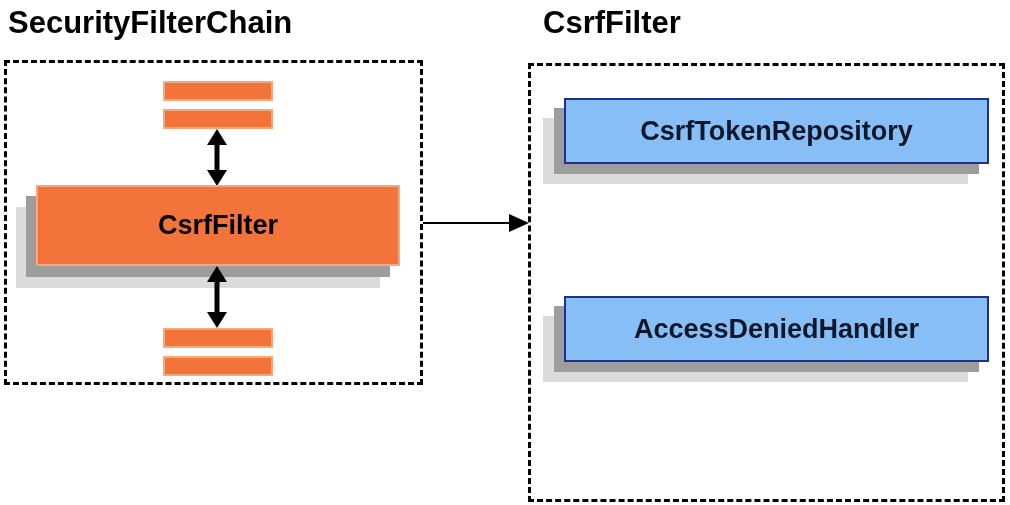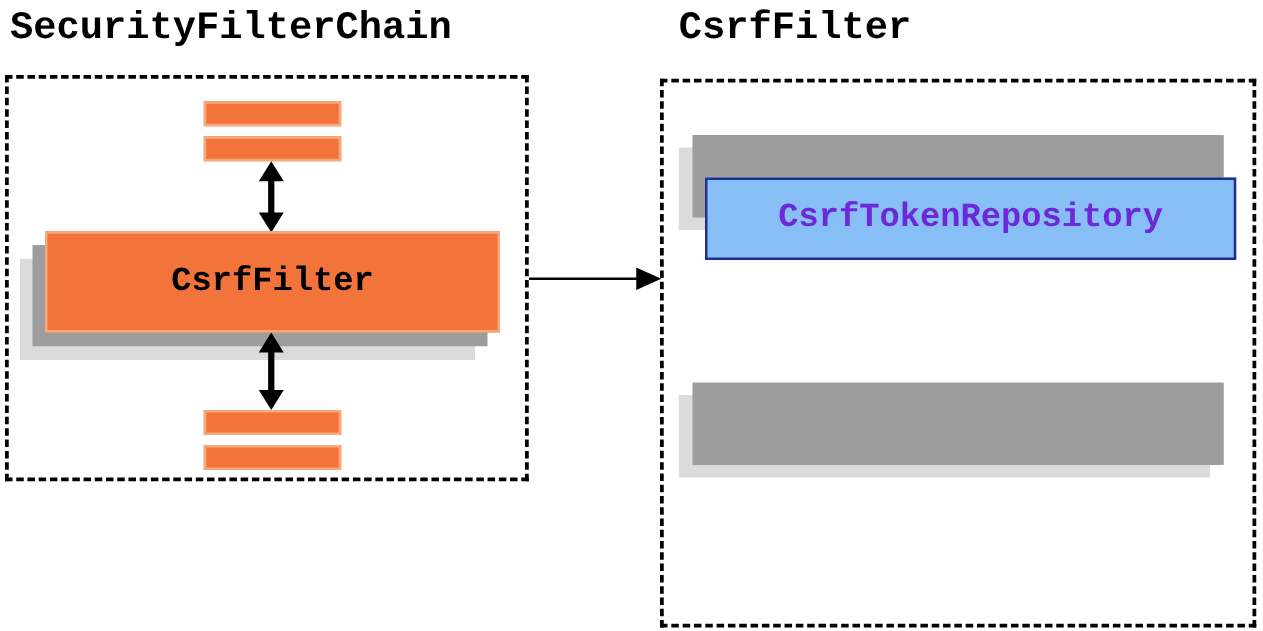--- a/index.html
+++ b/index.html
@@ -1,21 +1,21 @@
 <!DOCTYPE html>
 <html style="--orange-fill: #F2743B; --orange-border: #F8A87D; --blue-fill: #87BEF5; --blue-border: #20308C; --shadow-dark: #9D9D9D; --shadow-light: #DBDBDB; --line-black: #000000; --background: #FFFFFF;"><head>
 <meta charset="utf-8">
 <style>
   html, body { margin: 0; padding: 0; background: #fff; }
   #canvas {
     position: relative;
     width: 1010px;
     height: 505px;
     background: var(--background, #ffffff);
-    font-family: Liberation Mono, monospace;
+    font-family: Liberation Sans, sans-serif;
     overflow: hidden;
   }
   .title {
     position: absolute;
     margin: 0;
     font-size: 31px;
     font-weight: bold;
     color: #000;
     white-space: nowrap;
   }
@@ -77,23 +77,22 @@
     left: 21px; top: 0;
     width: 425px; height: 66px;
     background: var(--blue-fill, #87BEF5);
     border: 2px solid var(--blue-border, #20308C);
     box-sizing: border-box;
     display: flex;
     align-items: center;
     justify-content: center;
     font-size: 27px;
     font-weight: bold;
-    color: #6d28d9;
+    color: #0f172a;
     white-space: nowrap;
-    margin-top: 44px;
   }
 </style>
 </head>
 <body>
 
 <div id="canvas">
 
   <h1 class="title" id="left-title">SecurityFilterChain</h1>
   <h1 class="title" id="right-title">CsrfFilter</h1>
 
@@ -136,17 +135,20 @@
       <div class="shadow dark"></div>
       <div class="blue-box">
         <span>CsrfTokenRepository</span>
       </div>
     </div>
 
 
     <div class="component" style="top:230px;">
       <div class="shadow light"></div>
       <div class="shadow dark"></div>
+      <div class="blue-box">
+        <span>AccessDeniedHandler</span>
+      </div>
     </div>
 
 
   </div>
 </div>
 
 </body></html>

